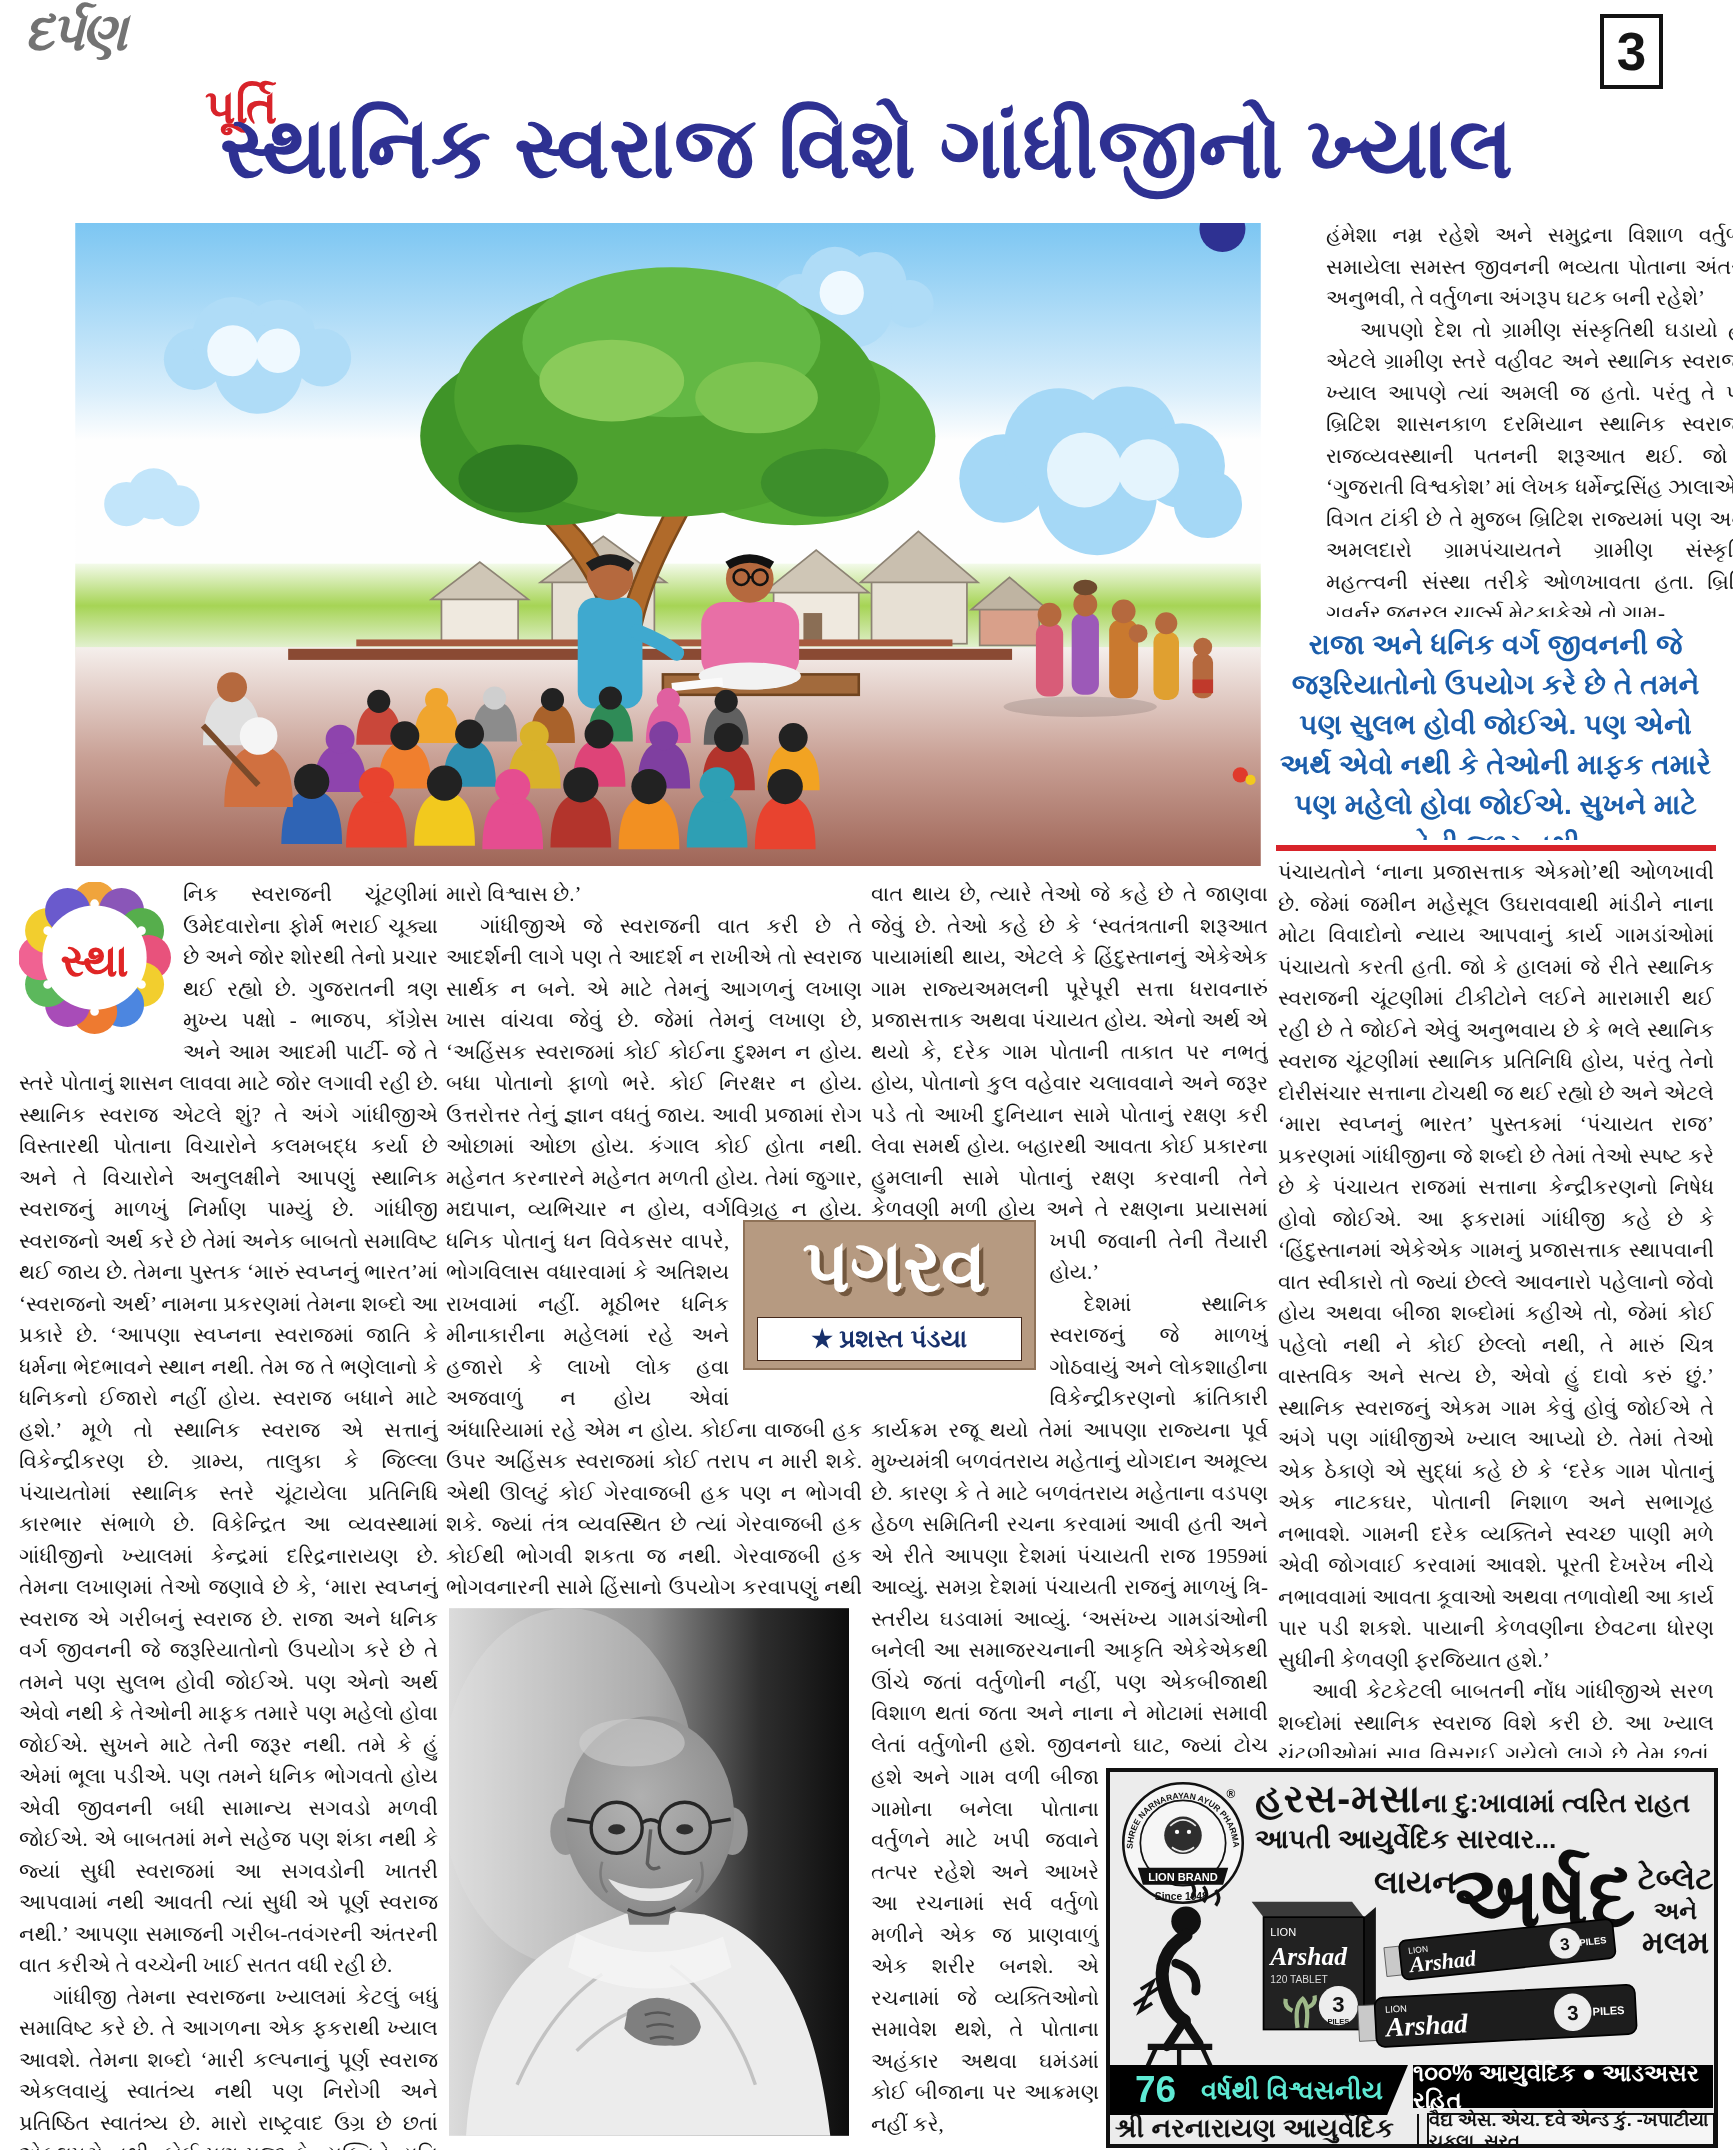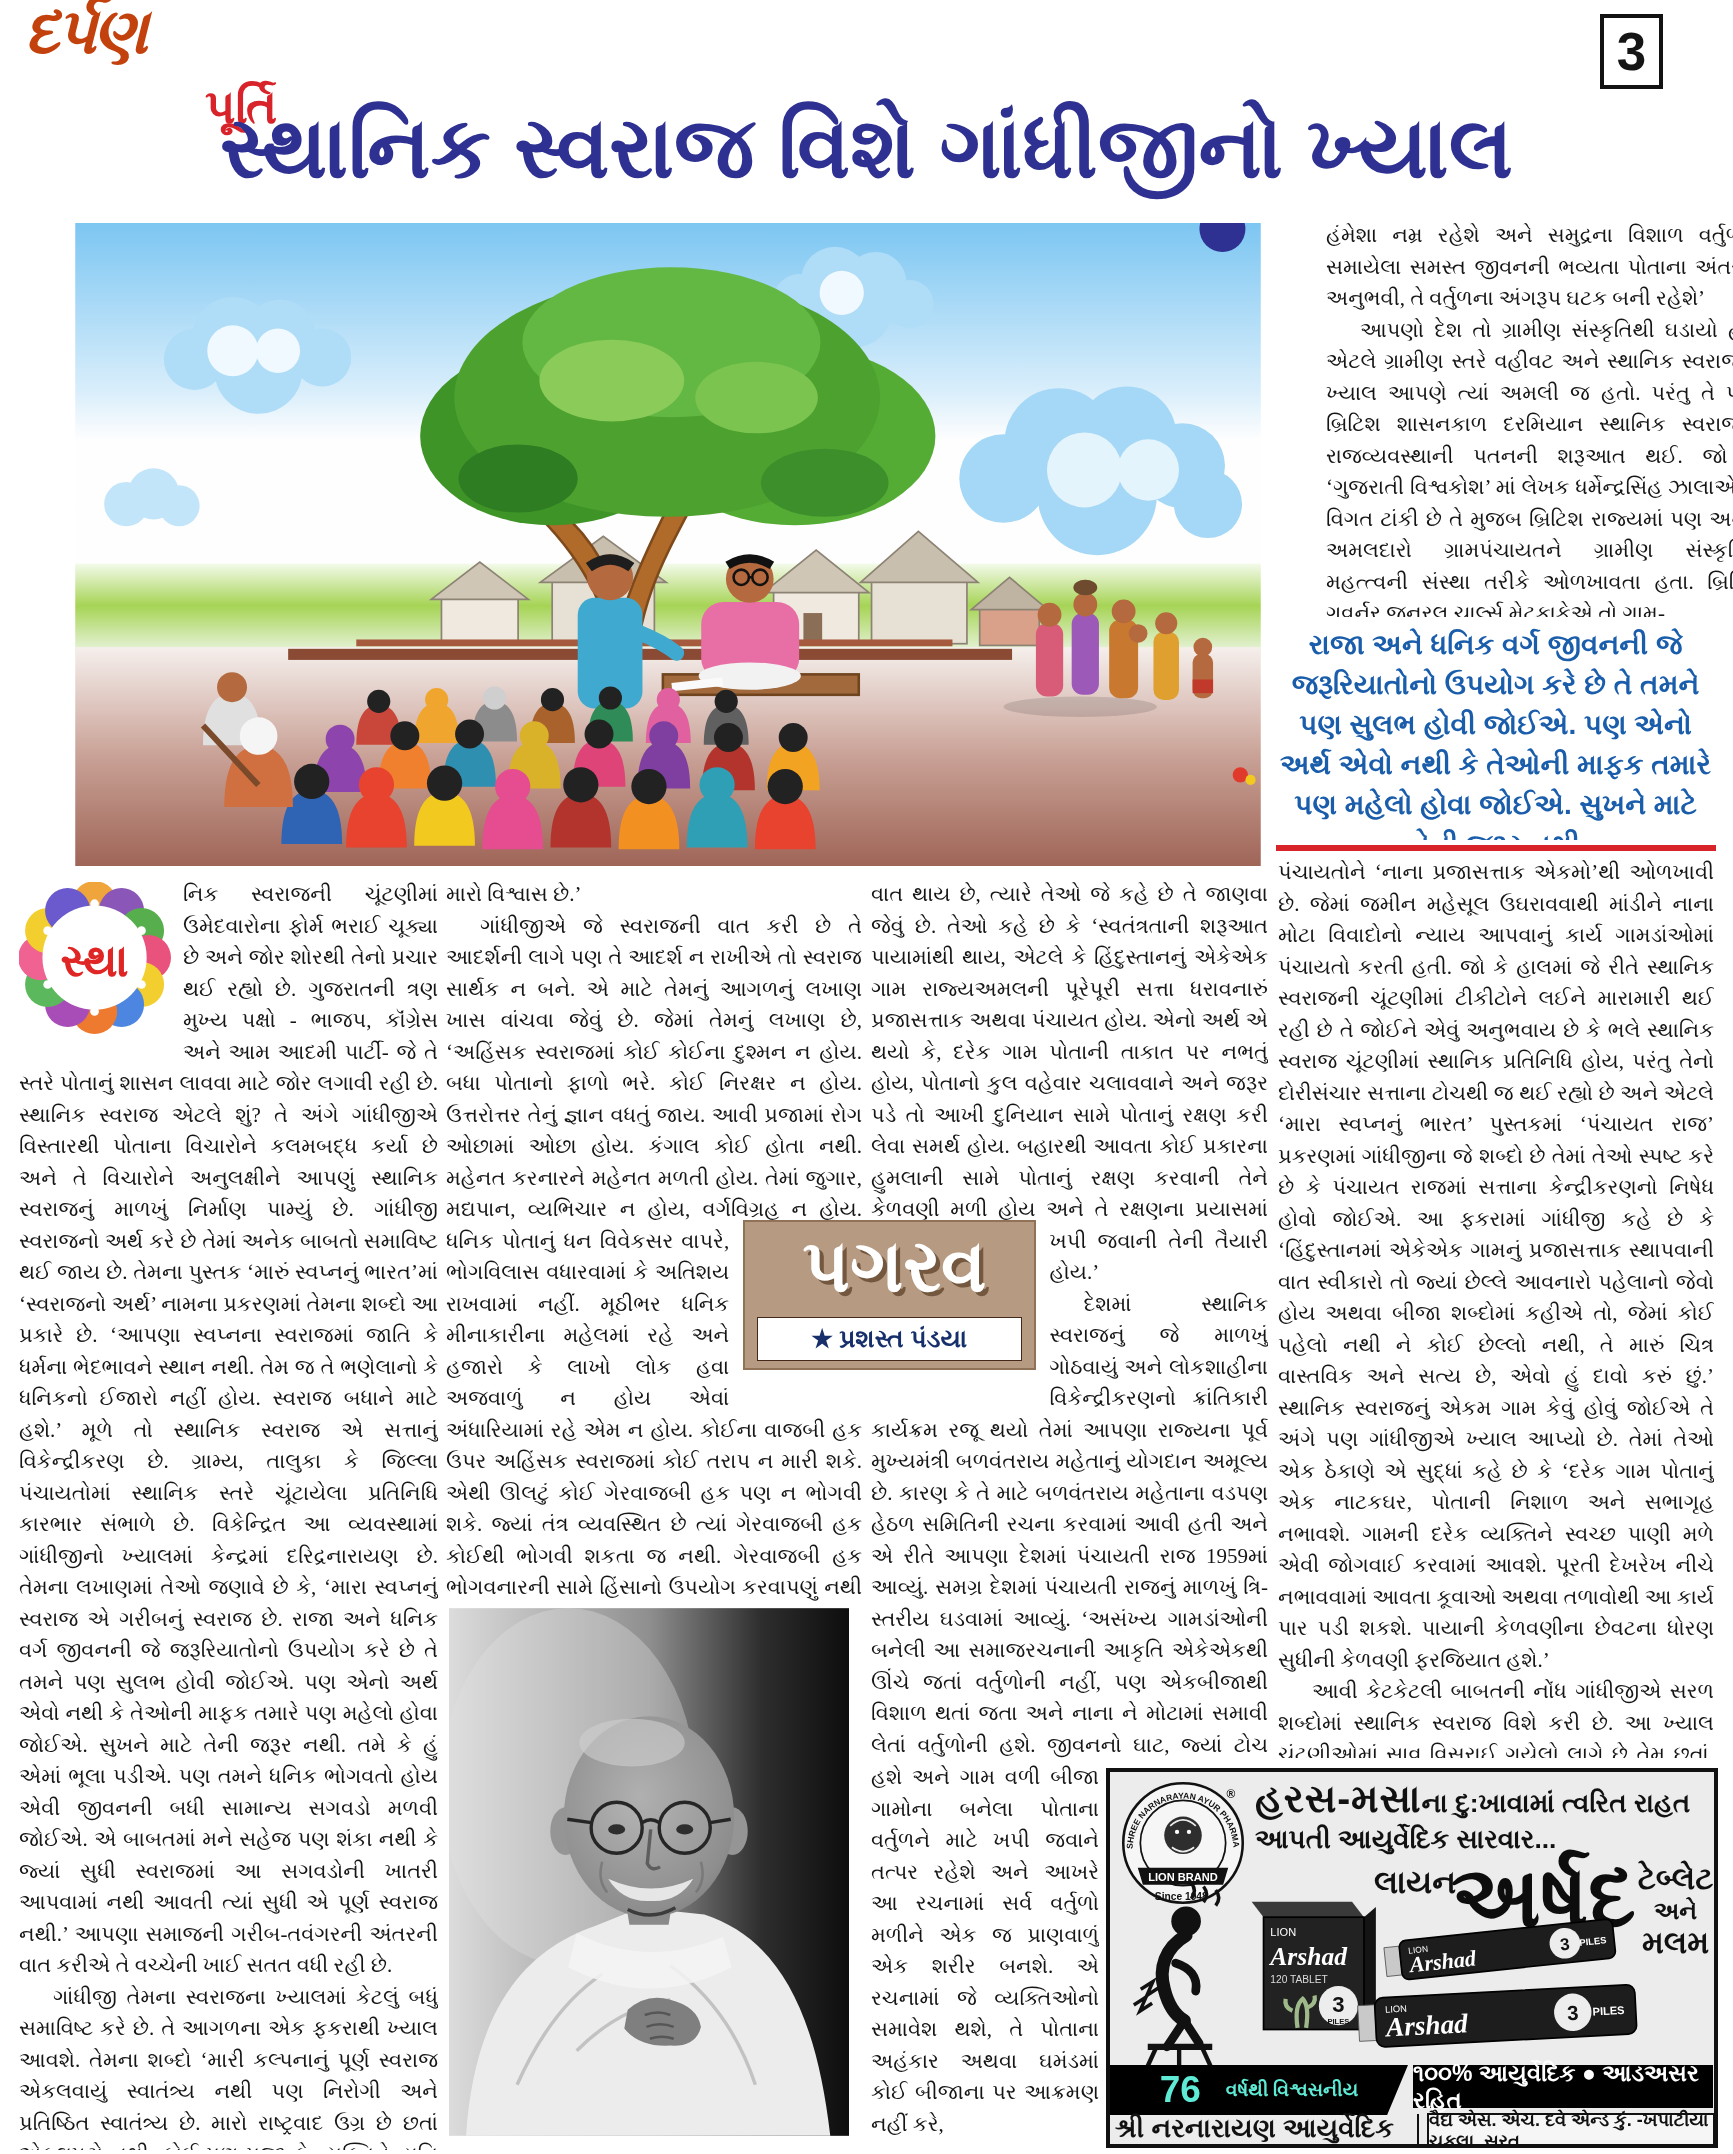--- a/index.html
+++ b/index.html
@@ -2,22 +2,22 @@
 <html style="font-size:13.6px"><head>
 <meta charset="utf-8">
 <style>
   html,body{margin:0;padding:0;background:#777;}
   .page{position:relative;width:1733px;height:2154px;background:#ffffff;overflow:hidden;
         font-family:"Liberation Serif","DejaVu Serif",serif;color:#151515;}
   [data-interactable]{box-sizing:border-box;}
 
   
   .masthead{position:absolute;left:24px;top:5.1px;width:256px;height:145px;}
-  .masthead .big{font-family:Liberation Mono, monospace;font-style:italic;font-weight:bold;
-        font-size:63px;color:#c2410c;line-height:1;letter-spacing:-3.4px;}
+  .masthead .big{font-family:Liberation Sans, sans-serif;font-style:italic;font-weight:bold;
+        font-size:53px;color:#737373;line-height:1;letter-spacing:-3.4px;}
   .masthead .sub{position:absolute;left:181px;top:75px;font-size:47px;color:#D8232A;font-weight:bold;}
   .topbar{position:absolute;left:268px;top:36px;width:1446px;height:36px;background:#F2936F;}
   .datebar{position:absolute;right:143px;top:1.7px;font-family:"Liberation Sans",sans-serif;
         font-weight:bold;font-size:27px;color:#2B3990;line-height:32px;
         text-shadow:-1.7px -1.7px 0 #fff,1.7px -1.7px 0 #fff,-1.7px 1.7px 0 #fff,1.7px 1.7px 0 #fff;}
   .pagenum{position:absolute;left:1600px;top:13.6px;width:63px;height:75px;background:#fff;
         border:4.3px solid #121212;font-family:"Liberation Sans",sans-serif;font-weight:bold;
         font-size:53px;display:flex;align-items:center;justify-content:center;}
 
   
@@ -71,21 +71,21 @@
   .ad-head .strong{font-size:39px;letter-spacing:0.9px;}
   .ad-brandgu{position:absolute;left:264px;top:92px;font-weight:bold;font-size:32px;color:#111;}
   .ad-product{position:absolute;left:341px;top:82px;font-weight:bold;font-size:85px;line-height:85px;color:#0d0d0d;}
   .ad-forms{position:absolute;left:521px;top:89px;width:89px;text-align:center;color:#111;font-weight:bold;}
   .ad-forms .f1{font-size:31px;} .ad-forms .fj{font-size:24px;} .ad-forms .f2{font-size:31px;}
   .ad-figure{position:absolute;left:1.7px;top:111px;width:136px;height:183px;}
   .ad-packs{position:absolute;left:128px;top:128px;width:400px;height:162px;}
   .ad-barL{position:absolute;left:0px;top:293px;width:298px;height:50px;background:#000;color:#5eead4;
       display:flex;align-items:center;justify-content:center;gap:25px;
       clip-path:polygon(0 0,100% 0,93% 100%,0 100%);}
-  .ad-barL .n{font-size:37px;font-weight:bold;} .ad-barL .t{font-size:19px;font-weight:bold;font-family:Liberation Serif, serif;}
+  .ad-barL .n{font-size:37px;font-weight:bold;} .ad-barL .t{font-size:26px;font-weight:bold;}
   .ad-barR{position:absolute;left:303px;top:293px;width:300px;height:43px;background:#000;color:#fff;
       display:flex;align-items:center;justify-content:center;font-size:23px;font-weight:bold;}
   .ad-company{position:absolute;left:5.1px;top:341px;width:296px;font-weight:bold;font-size:26.4px;color:#111;}
   .ad-cert{position:absolute;left:5.1px;top:373px;width:300px;font-weight:bold;font-size:19px;color:#111;}
   .ad-div{position:absolute;left:307px;top:342px;height:53px;border-left:2.6px solid #111;}
   .ad-dealer{position:absolute;left:317px;top:341px;width:288px;height:36px;border:2.6px solid #111;
       background:#f6f6f6;font-weight:bold;font-size:18px;color:#111;display:flex;align-items:center;justify-content:center;}
 </style>
 </head>
 <body>

